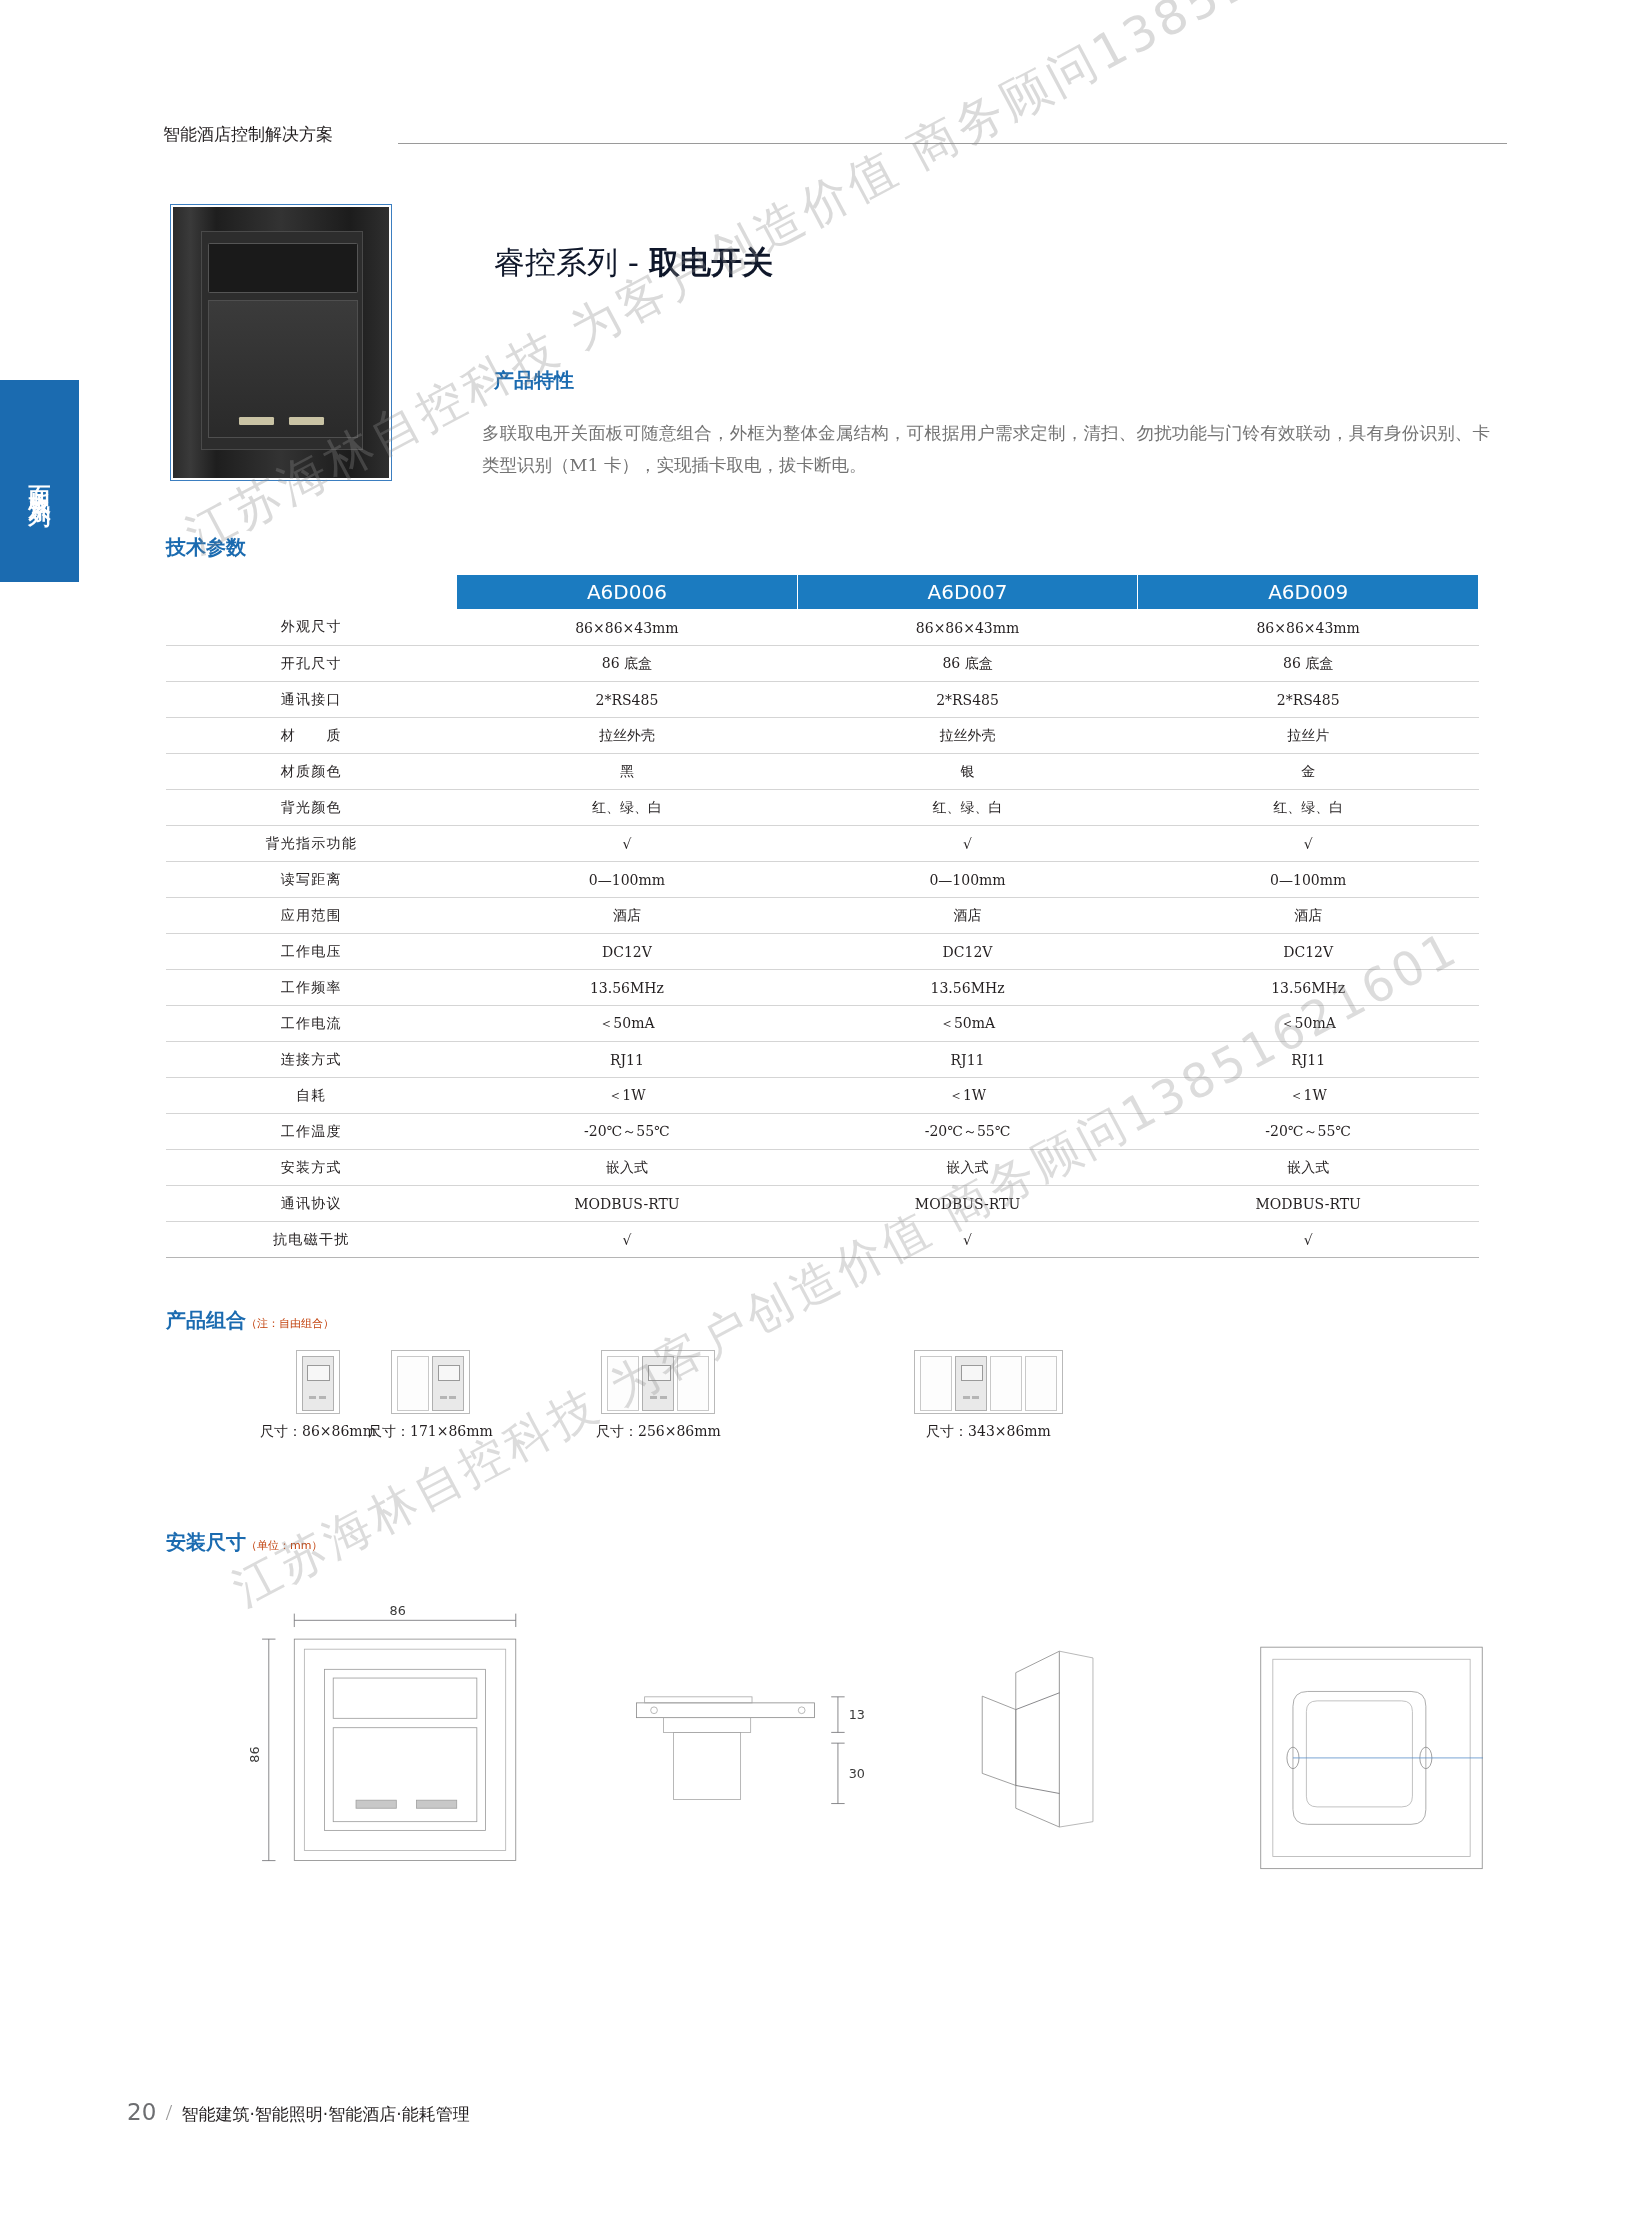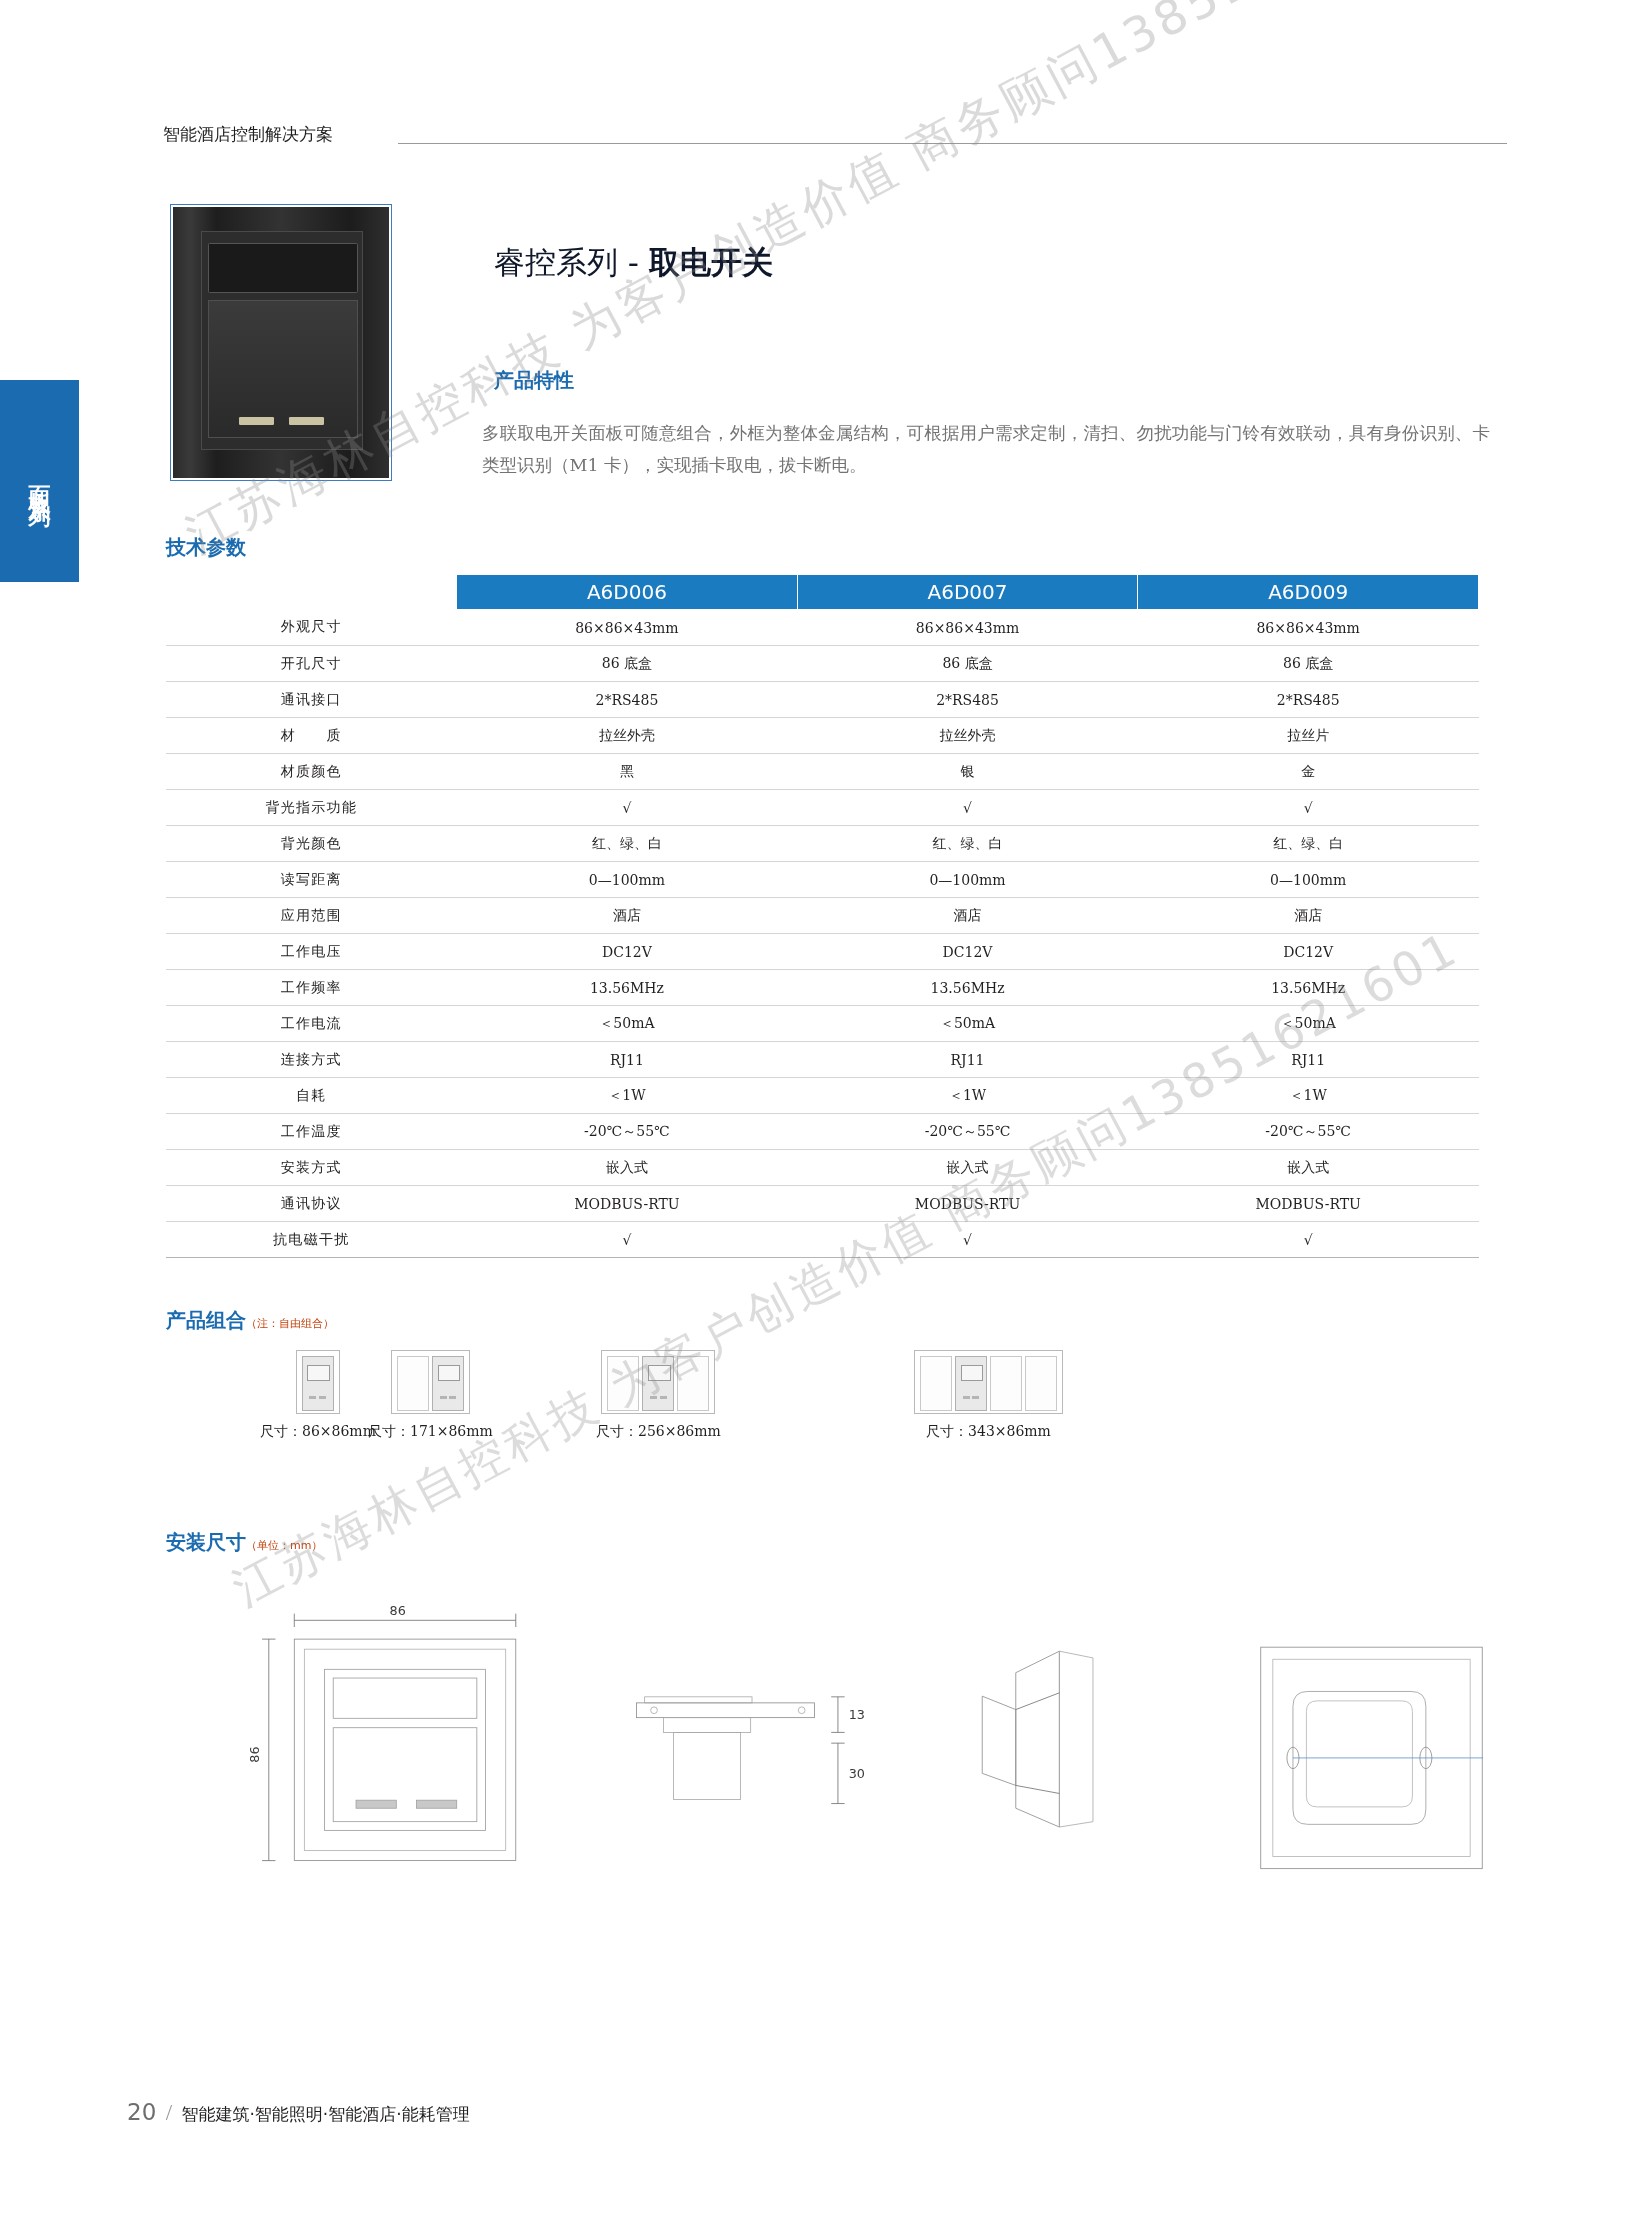--- a/index.html
+++ b/index.html
@@ -353,30 +353,30 @@
         <td class="val">拉丝外壳</td>
         <td class="val">拉丝片</td>
       </tr>
       <tr>
         <td class="label">材质颜色</td>
         <td class="val">黑</td>
         <td class="val">银</td>
         <td class="val">金</td>
       </tr>
       <tr>
+        <td class="label">背光颜色</td>
+        <td class="val">红、绿、白</td>
+        <td class="val">红、绿、白</td>
+        <td class="val">红、绿、白</td>
+      </tr>
+      <tr>
         <td class="label">背光指示功能</td>
         <td class="val">√</td>
         <td class="val">√</td>
         <td class="val">√</td>
-      </tr>
-      <tr>
-        <td class="label">背光颜色</td>
-        <td class="val">红、绿、白</td>
-        <td class="val">红、绿、白</td>
-        <td class="val">红、绿、白</td>
       </tr>
       <tr>
         <td class="label">读写距离</td>
         <td class="val">0—100mm</td>
         <td class="val">0—100mm</td>
         <td class="val">0—100mm</td>
       </tr>
       <tr>
         <td class="label">应用范围</td>
         <td class="val">酒店</td>

